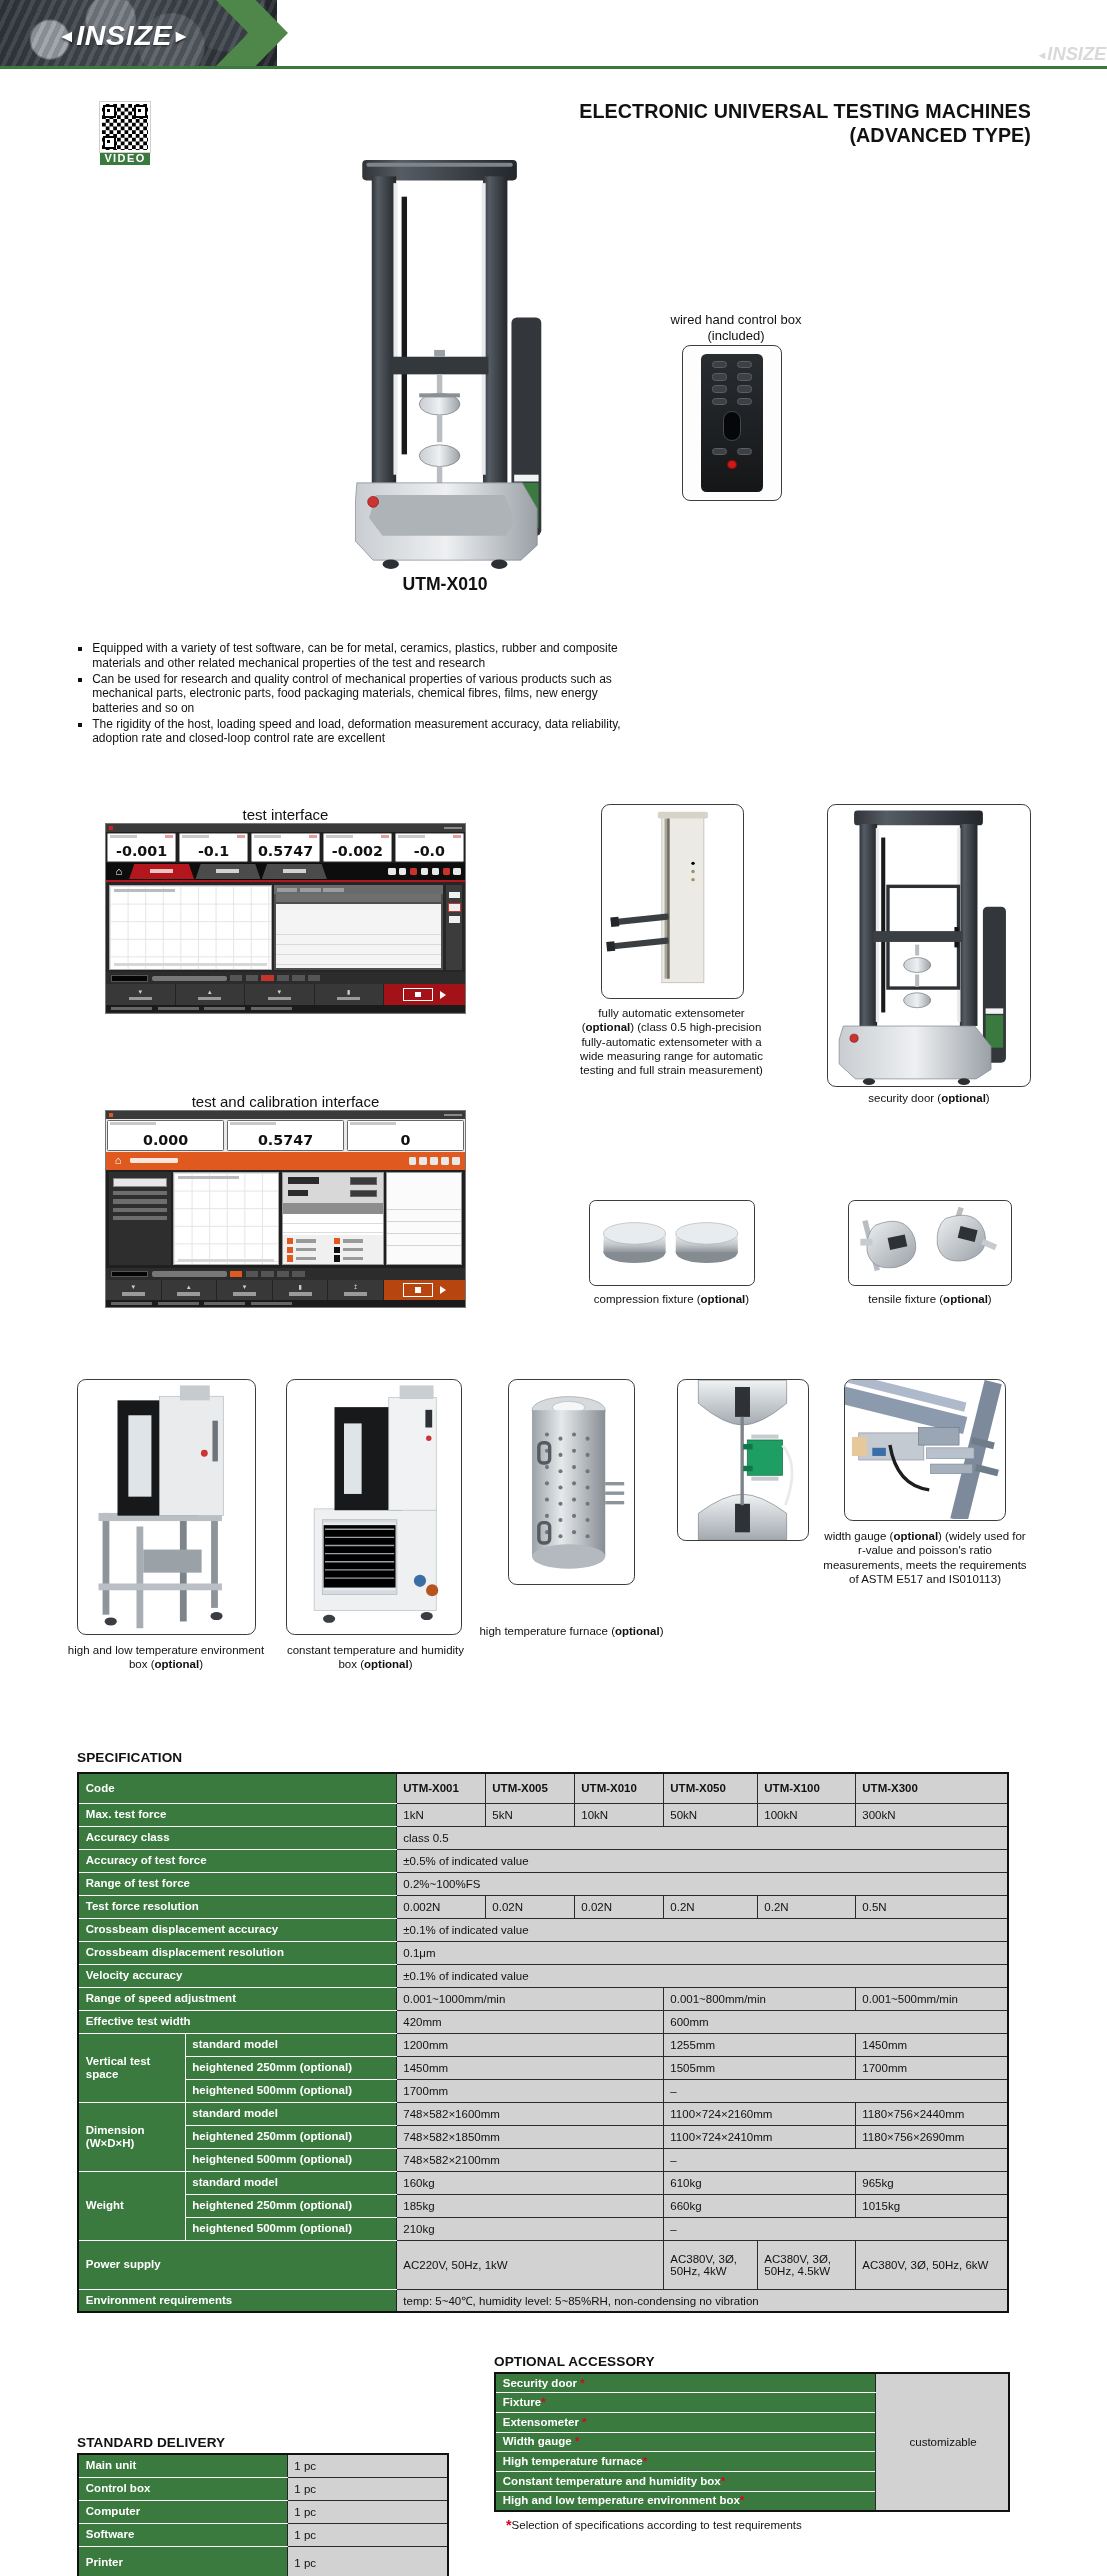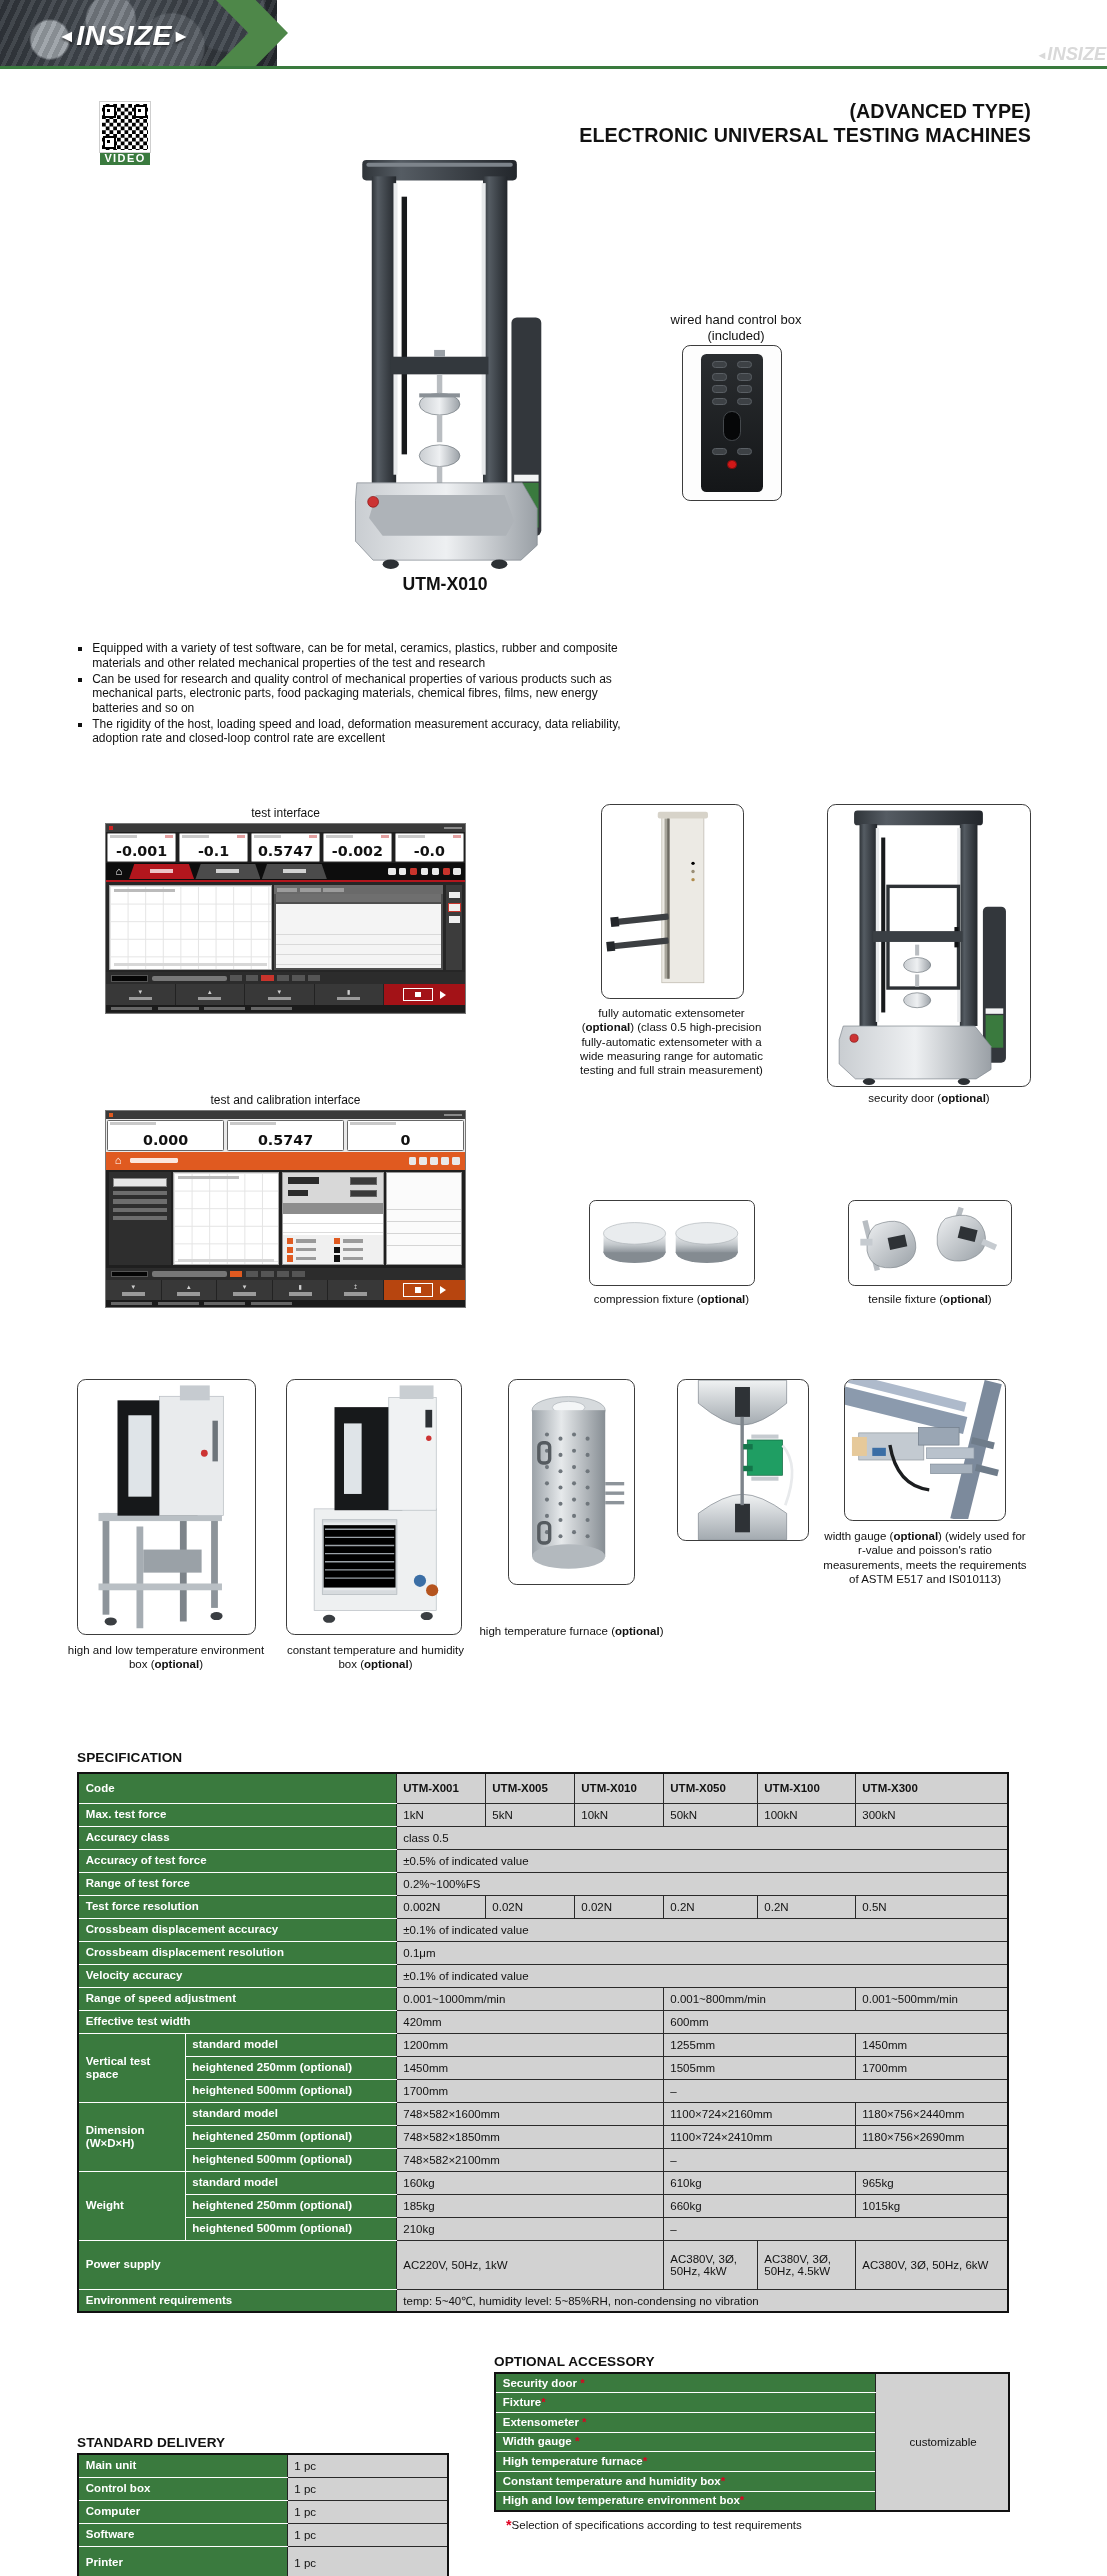--- a/index.html
+++ b/index.html
@@ -60,21 +60,21 @@
   .rrow{display:flex;gap:9.5px;}
   .rbtn{width:15px;height:7.5px;border-radius:3.4px;background:#3d4145;border:0.7px solid #5a5f64;}
   .roval{width:17.6px;height:30px;border-radius:8.8px;background:#060708;border:0.7px solid #44484c;margin:1.4px 0;}
   .rred{width:9.5px;height:9.5px;border-radius:50%;background:#d01818;border:0.7px solid #7d0f0f;}
 
   
   .features{left:80px;top:641px;width:543px;}
   .features li{list-style:square;margin-left:12.2px;font-size:12px;line-height:14.6px;margin-bottom:1.4px;}
 
   
-  .shot-label{width:361px;text-align:center;font-size:12px;}
+  .shot-label{width:361px;text-align:center;font-size:15px;}
   .shot{width:361px;background:#262626;border:0.7px solid #777;display:flex;flex-direction:column;overflow:hidden;}
   .titlebar{height:8.1px;background:#3a3a3a;display:flex;align-items:center;padding:0 3.4px;}
   .tb-dot{width:4.1px;height:4.1px;background:#c22;margin-right:auto;}
   .tb-win{width:17.6px;height:2.7px;background:#8a8a8a;}
   .dispstrip{display:flex;gap:2.7px;padding:1px;background:#1f1f1f;}
   .disp{flex:1;background:#fff;border:0.7px solid #999;border-radius:1.4px;position:relative;height:28.5px;}
   .disp .lab{position:absolute;left:2px;top:1.4px;width:40%;height:2.7px;background:#c9c9c9;}
   .disp .cfg{position:absolute;right:2px;top:1.4px;width:8.1px;height:2.7px;background:#e3a0a0;}
   .disp .num{position:absolute;left:0;right:0;bottom:2px;text-align:center;font-weight:800;font-size:14.3px;font-family:"DejaVu Sans",sans-serif;}
   .tabbar{height:17.6px;background:#0d0d0d;display:flex;align-items:center;gap:1.4px;padding:0 4.1px;}
@@ -169,22 +169,22 @@
 
 <div id="page">
 
   <div class="abs hero-photo"></div>
   <div class="abs chevron"></div>
   <div class="abs logo"><span class="arr">◄</span><span>INSIZE</span><span class="arr">►</span></div>
   <div class="abs green-rule"></div>
   <div class="abs watermark"><span class="arr">◄</span><span>INSIZE</span><span class="arr">►</span></div>
 
   <div class="abs page-title">
+    <div>ELECTRONIC UNIVERSAL TESTING MACHINES</div>
     <div>(ADVANCED TYPE)</div>
-    <div>ELECTRONIC UNIVERSAL TESTING MACHINES</div>
   </div>
 
   <div class="abs qr-wrap">
     <div class="qr">
       <span class="finder f1"></span>
       <span class="finder f2"></span>
       <span class="finder f3"></span>
     </div>
     <div class="video-badge">VIDEO</div>
   </div>

